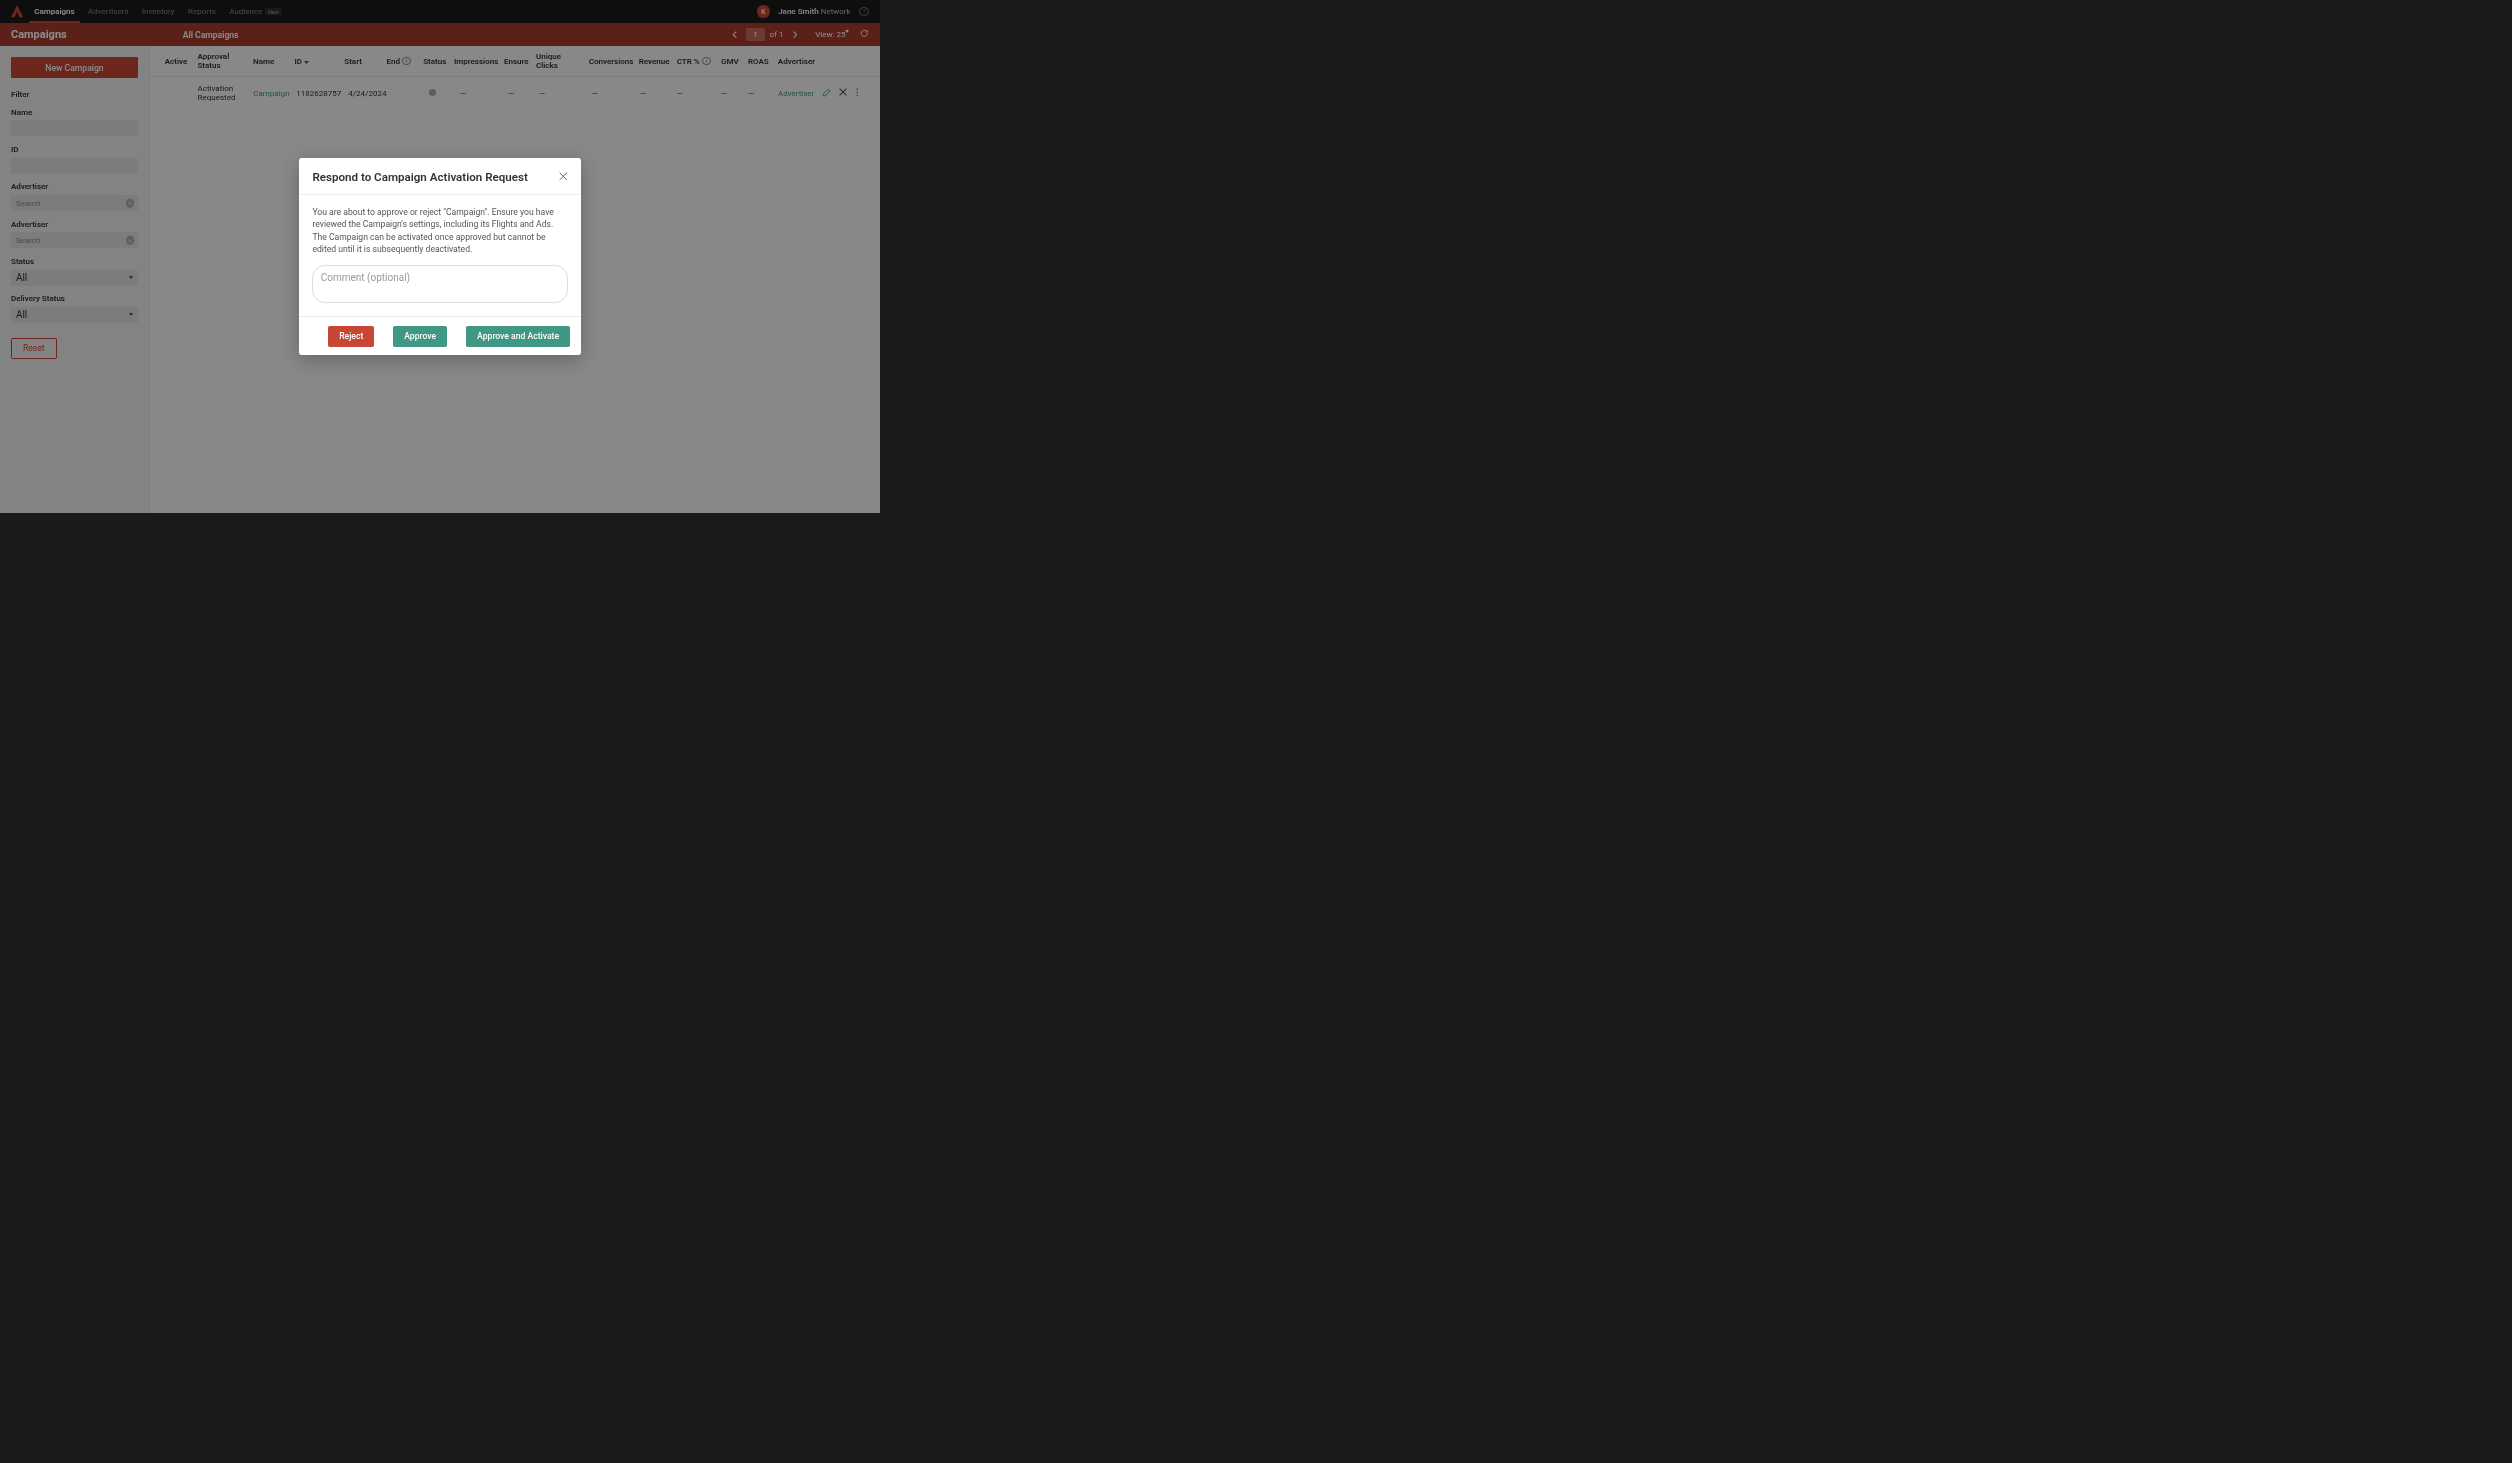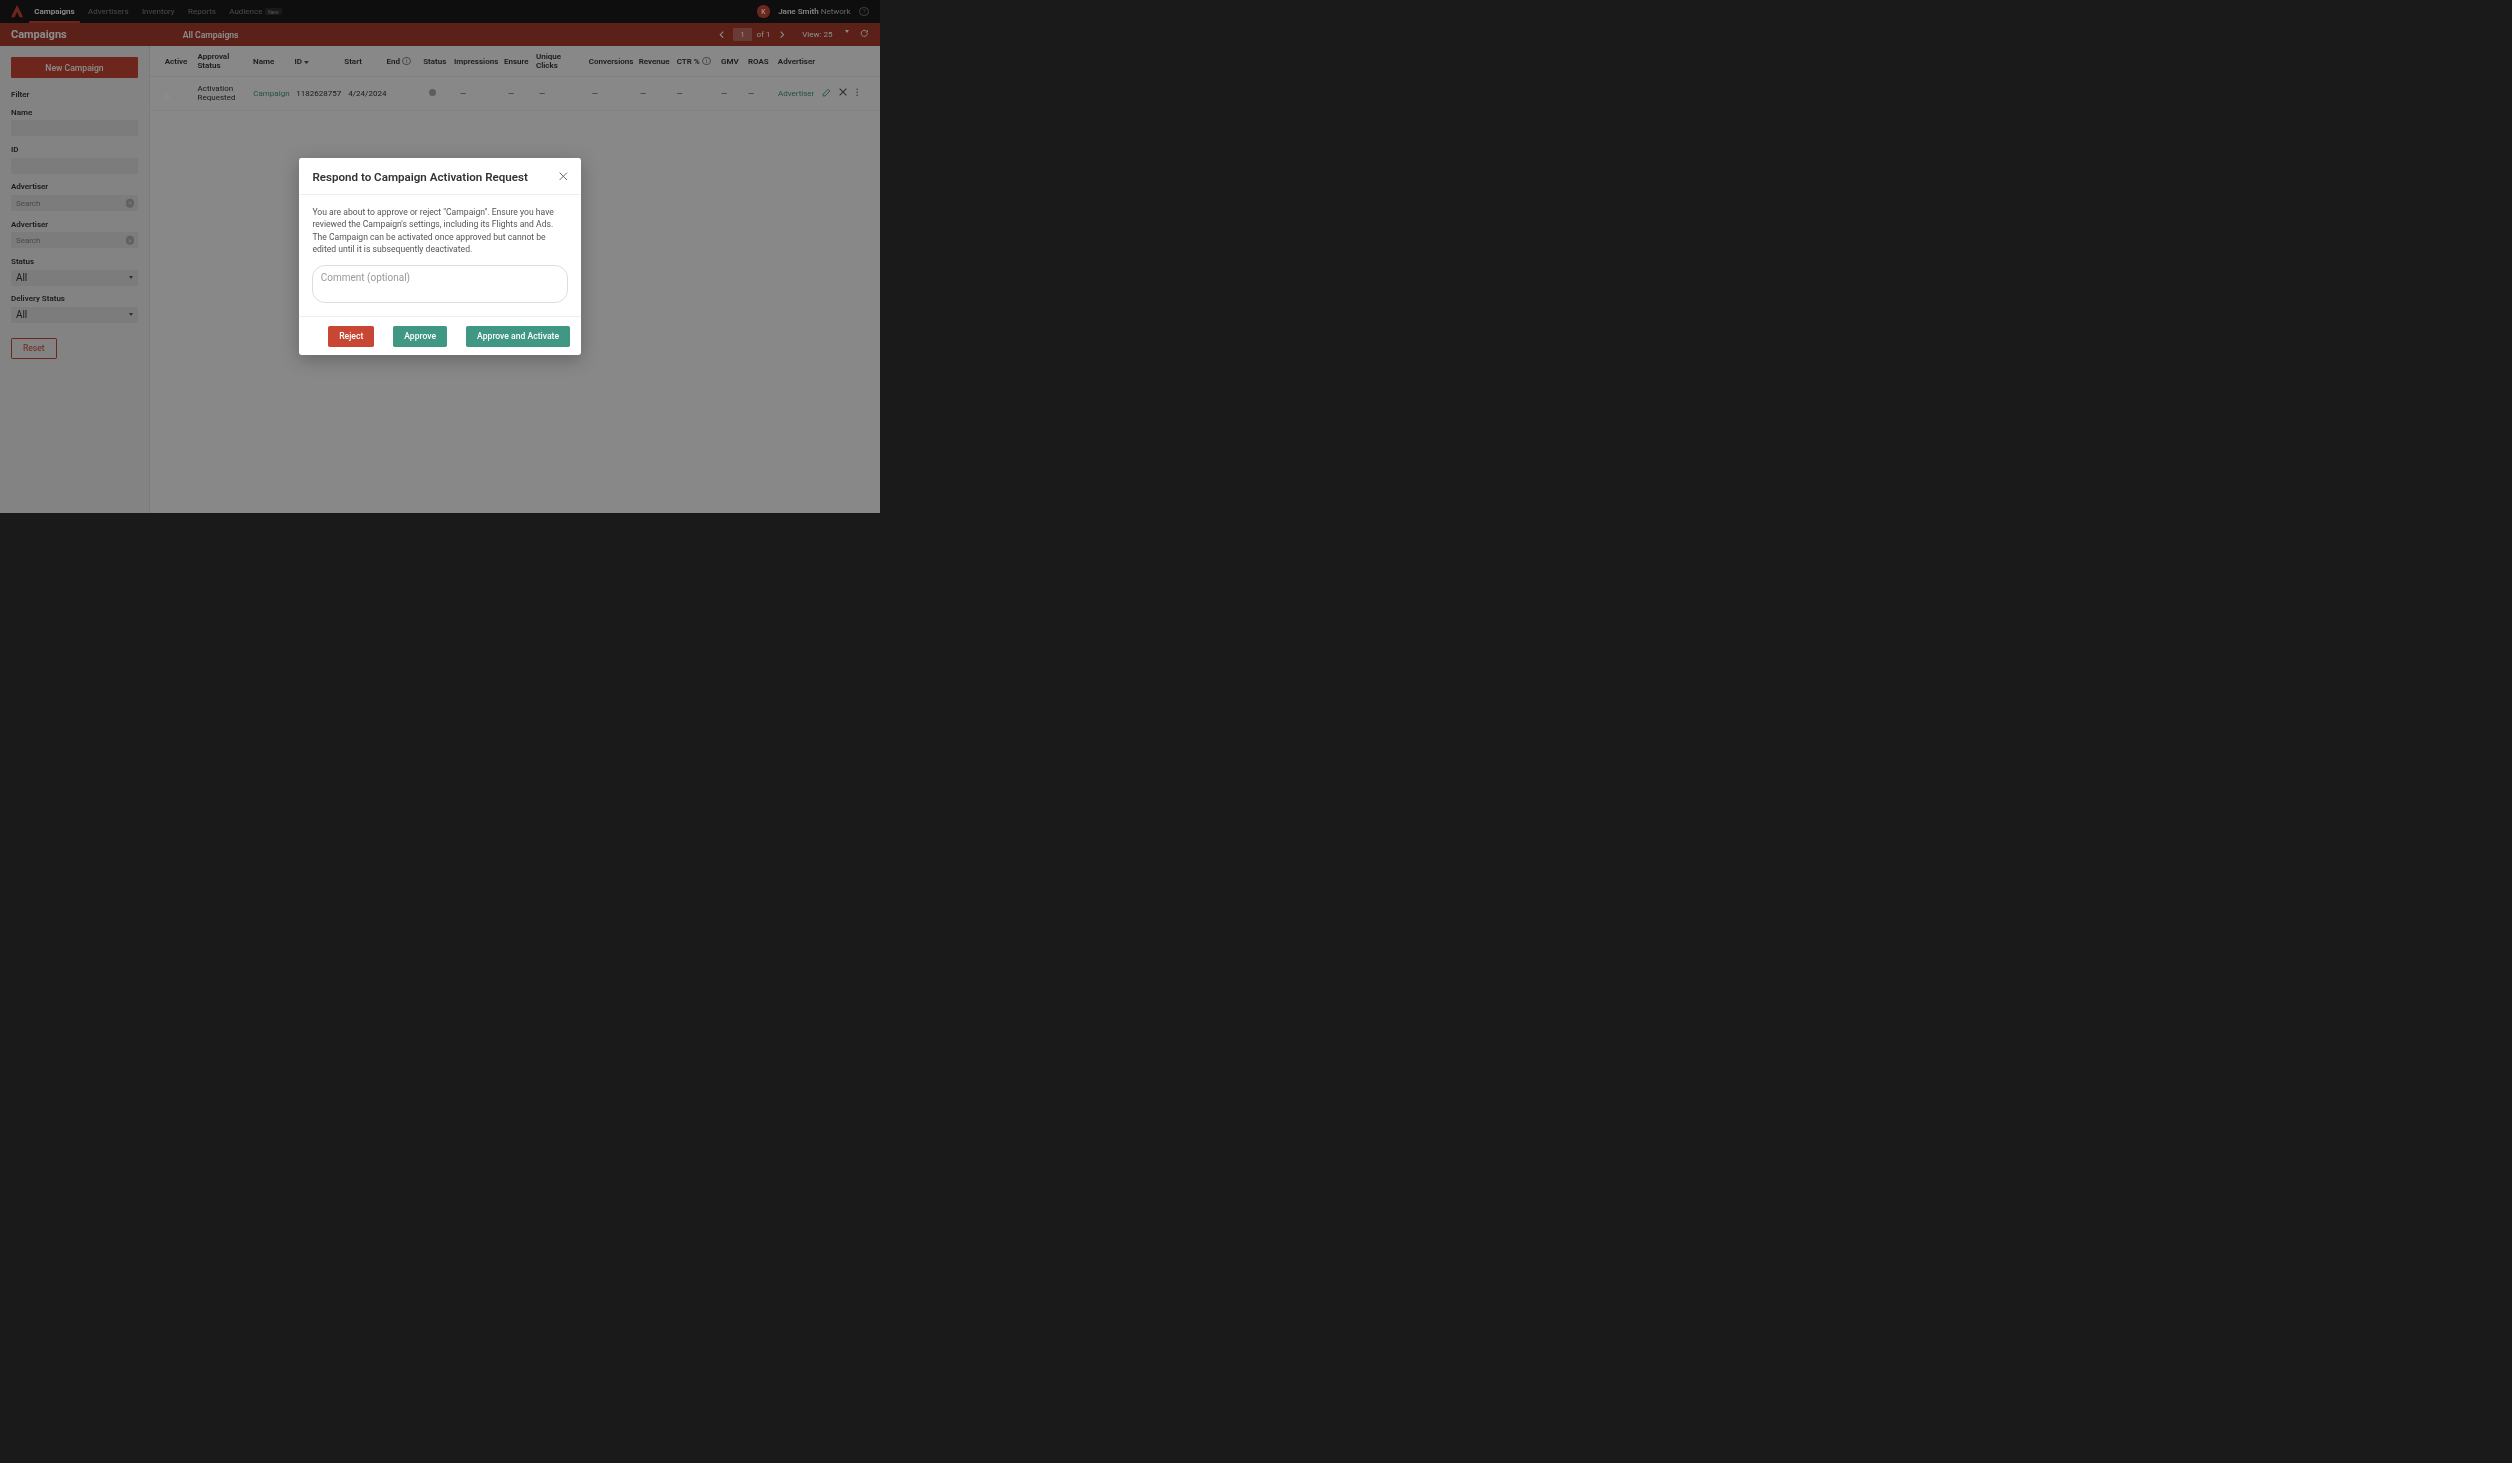--- a/index.html
+++ b/index.html
@@ -19,21 +19,21 @@
   .help-icon { width:9.8px; height:9.8px; border:0.9px solid #777; border-radius:50%; color:#777; display:flex; align-items:center; justify-content:center; font-size:6.7px;}
 
   
   .page-header { height: 23px; background: #a73b2c; display:flex; align-items:center; padding: 0 11px; color:#fff;}
   .page-title { font-size:11px; font-weight:700; }
   .header-crumb { font-size:8.6px; margin-left: 116px; font-weight:600; }
   .header-paging { margin-left:auto; display:flex; align-items:center; gap:4.9px;}
   .pg-btn { width:13.4px; height:13.4px; display:flex; align-items:center; justify-content:center; color:#fff; cursor:pointer;}
   .pg-input { width:18.3px; height:12.2px; text-align:center; background:#c26b5f; border:none; color:#fff; font-size:8px; border-radius:1.2px;}
   .pg-total { color:#fff; font-size:8px;}
-  .view-select { color:#fff; font-size:8px; display:flex; align-items:flex-start; gap:13px; cursor:pointer;}
+  .view-select { color:#fff; font-size:8px; display:flex; align-items:flex-start; gap:0; cursor:pointer;}
   .refresh-btn { color:#fff; cursor:pointer;}
 
   
   .main { display:flex; height: calc(100% - 46px); background:#f7f7f7;}
   .sidebar { width: 150px; background:#f0efef; padding: 11px; border-right:0.6px solid #e2e2e2;}
   .content { flex:1; overflow:auto; }
 
   .btn-new { width:100%; height:21px; background:#c74634; color:#fff; border:none; font-size:8.6px; font-weight:500; cursor:pointer; border-radius:1.2px;}
   .filter-title { font-size:8px; font-weight:600; margin-top:12.2px; margin-bottom:8.6px; color:#333;}
   .field-label { font-size:8px; font-weight:600; color:#333; margin-bottom:3.7px; display:block;}

